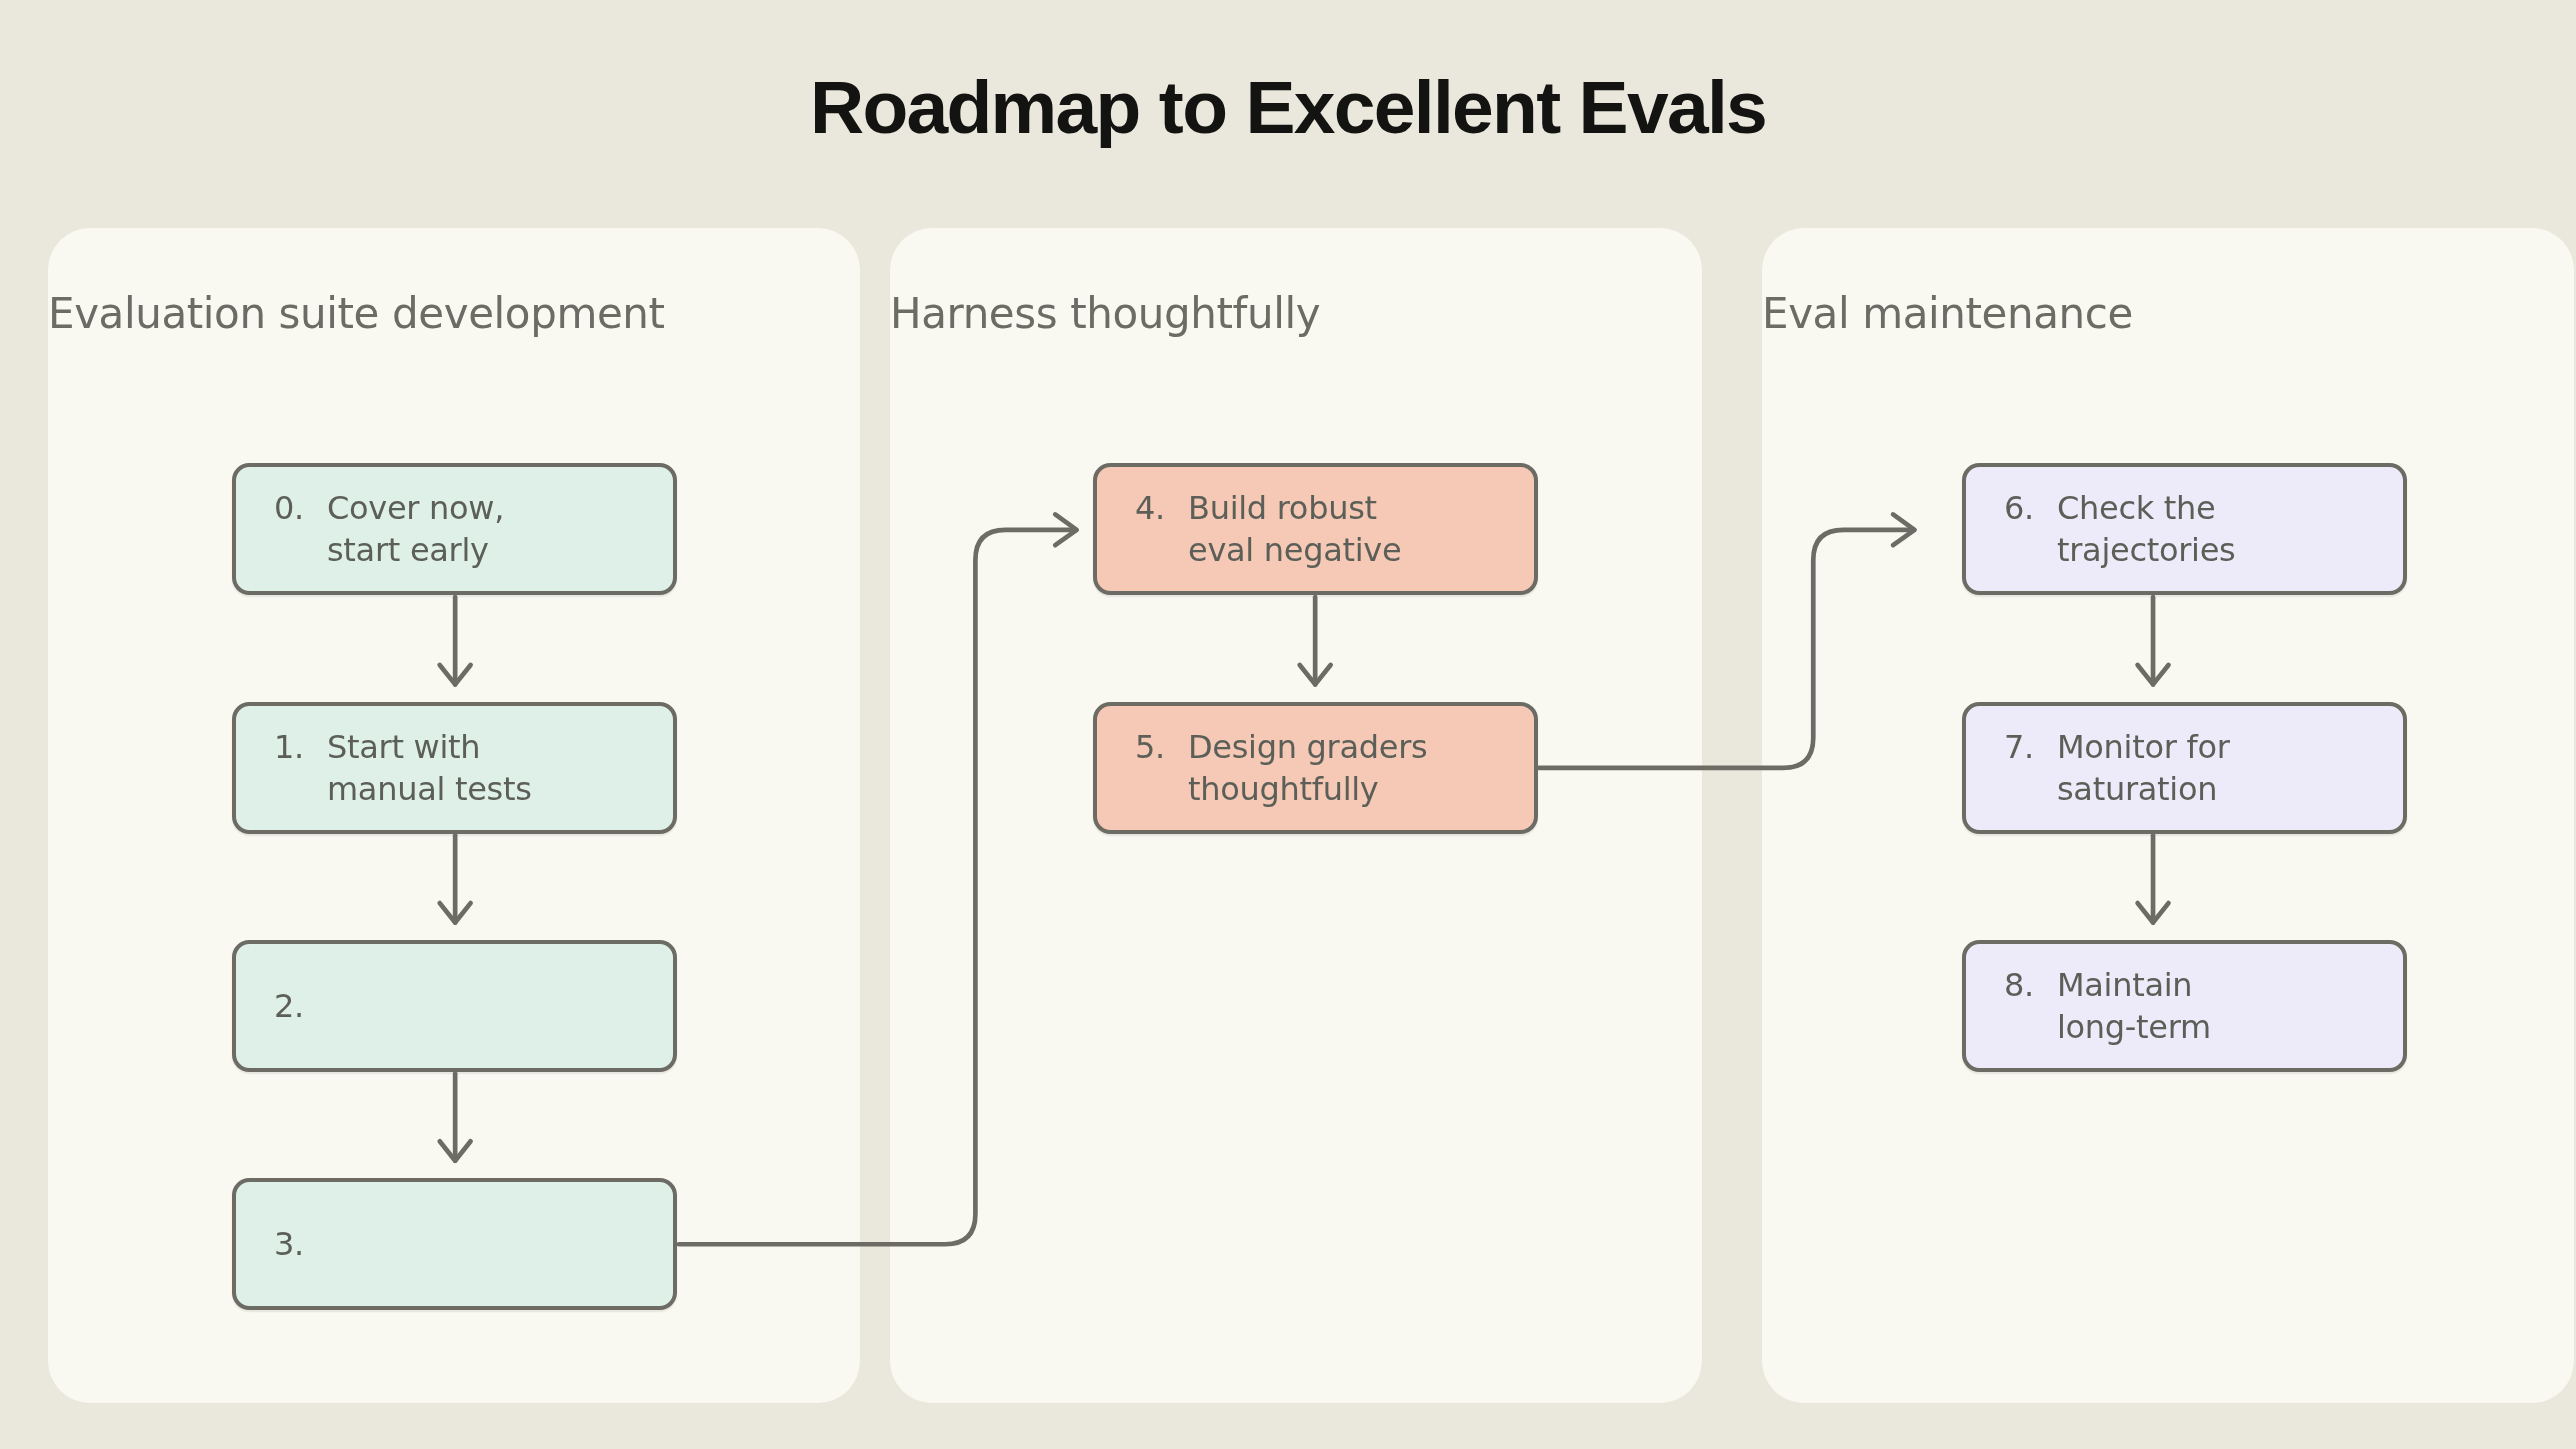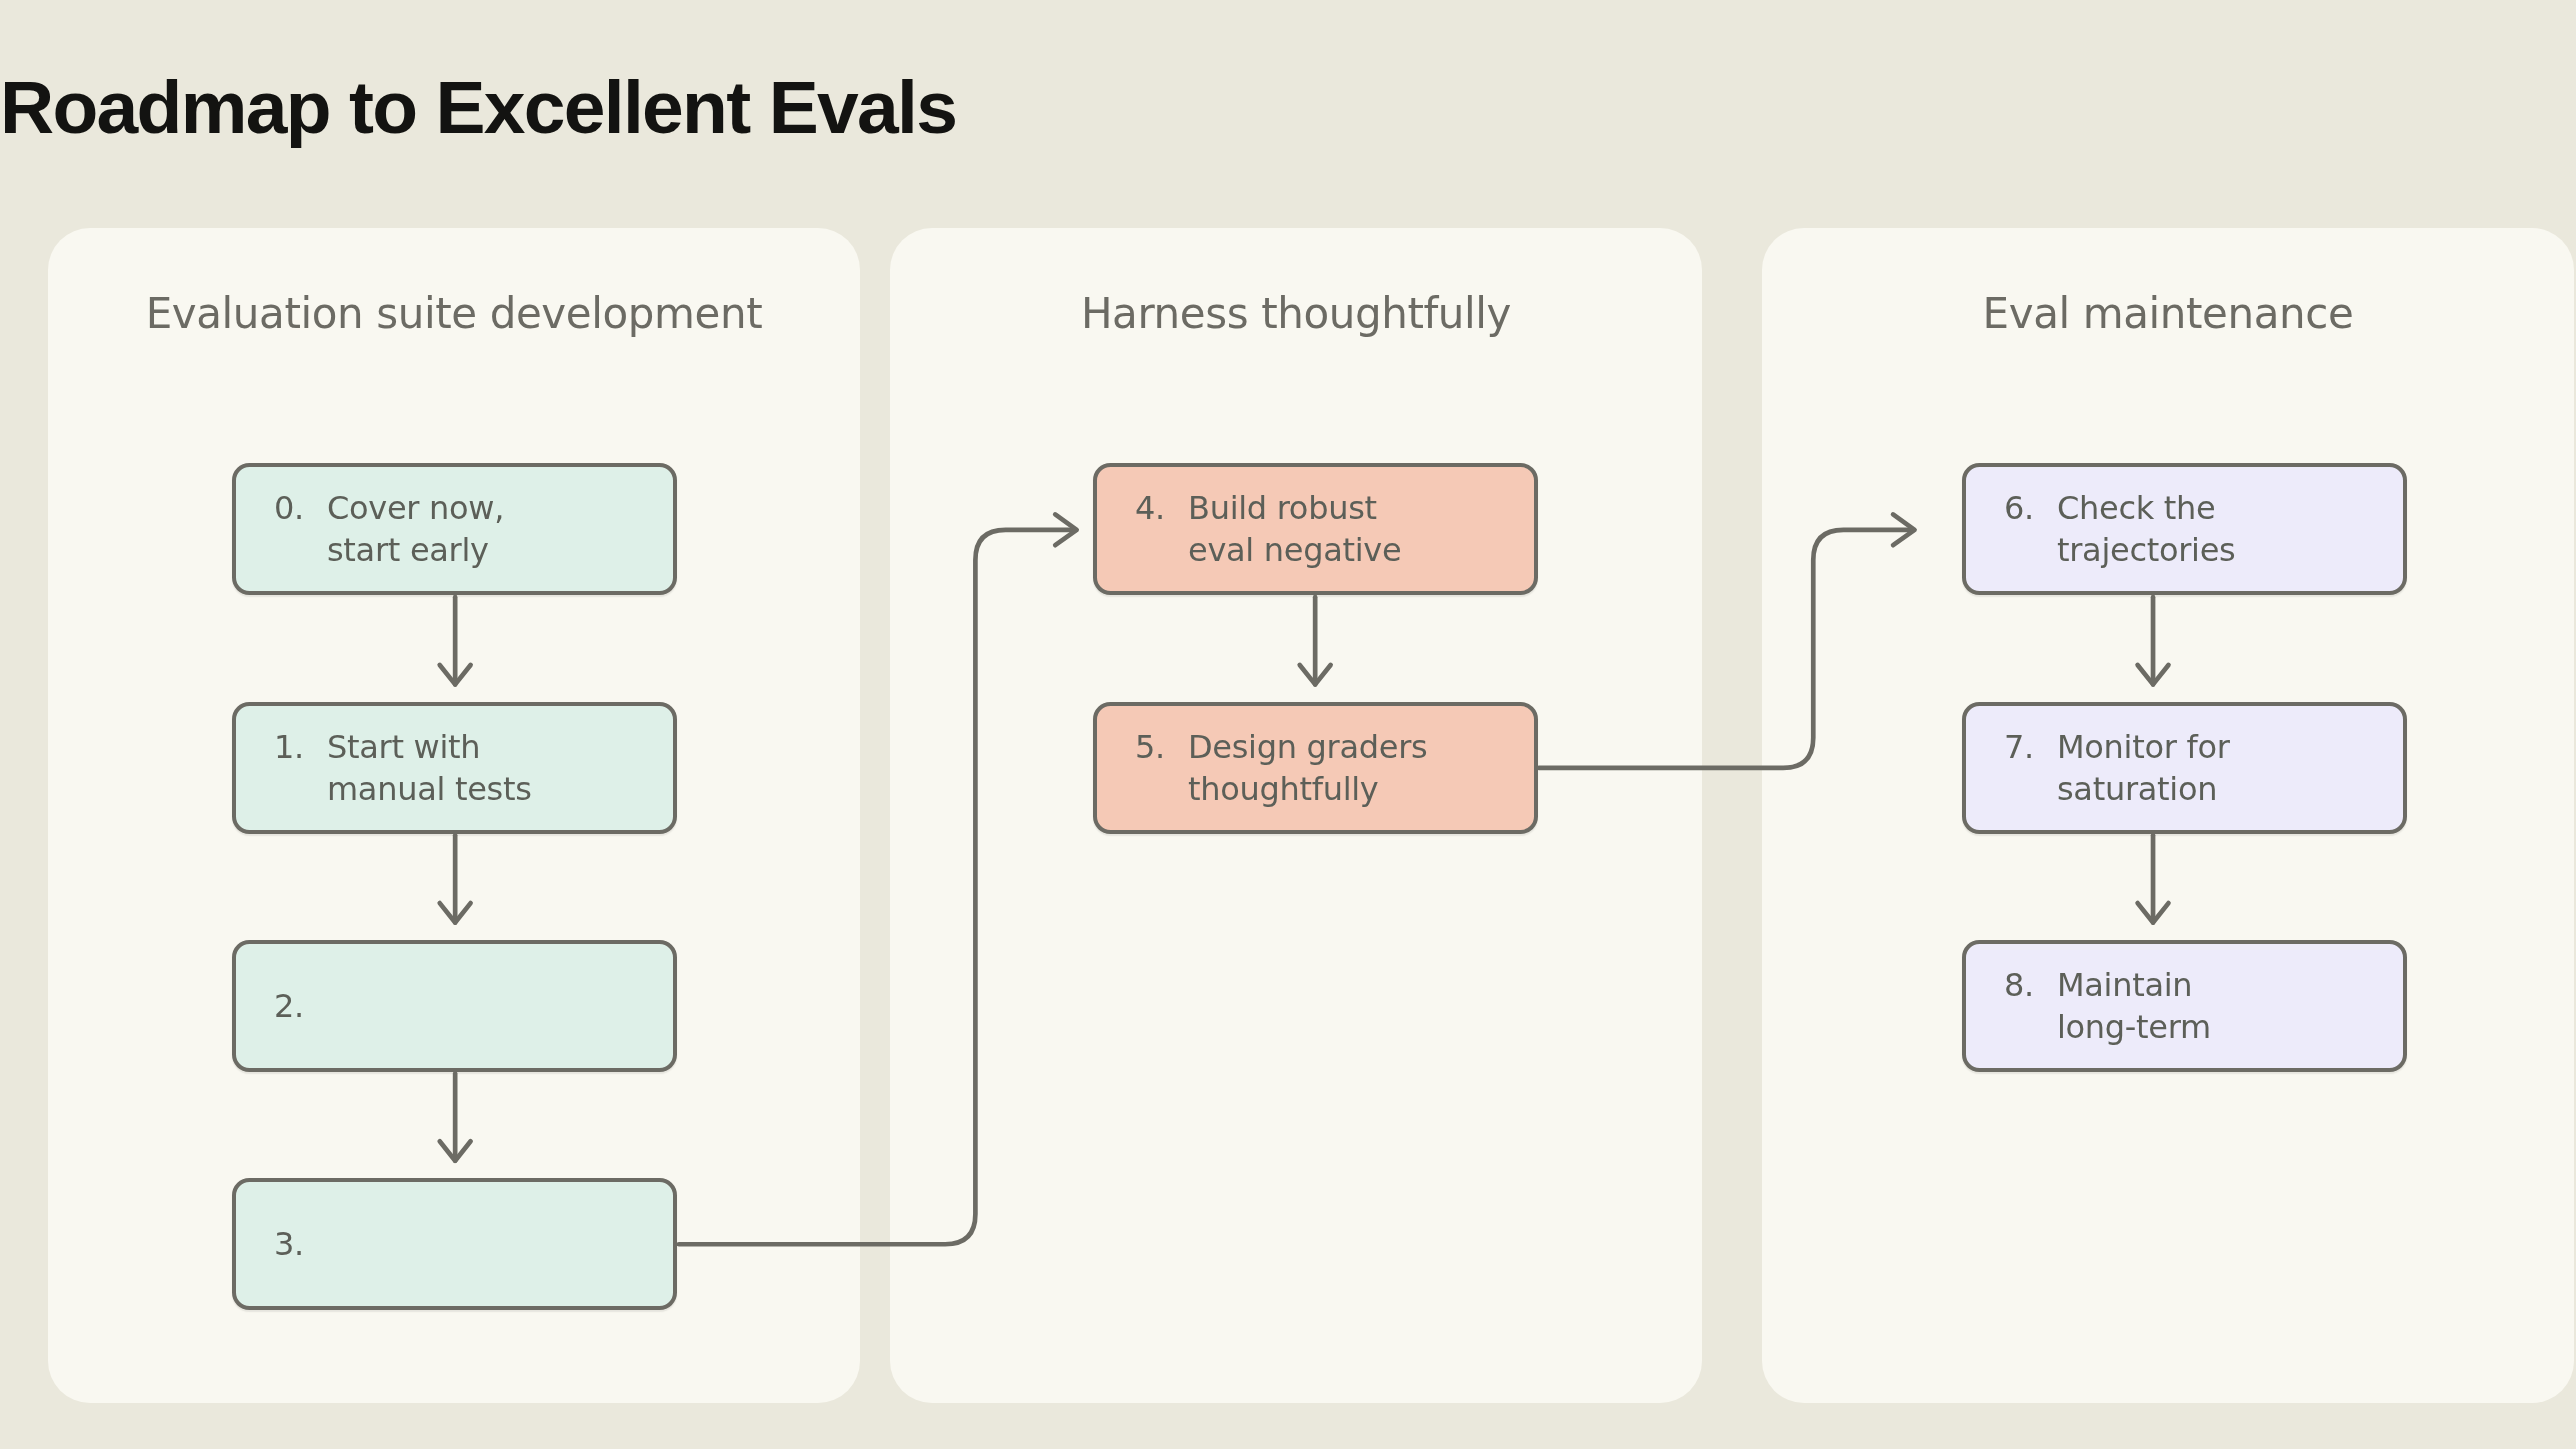--- a/index.html
+++ b/index.html
@@ -12,35 +12,35 @@
     margin:0; padding:0;
     width:2576px; height:1450px;
     overflow:hidden;
     background:var(--page-bg);
     font-family:"DejaVu Sans","Liberation Sans",sans-serif;
   }
   .stage{ position:relative; width:2576px; height:1450px; }
 
   .title{
     position:absolute; top:64px; left:0; width:2576px;
-    margin:0; 
+    margin:0; text-align:center;
     font-family:"Liberation Sans","DejaVu Sans",sans-serif;
     font-weight:700; font-size:75px; line-height:1.15;
     letter-spacing:-1.7px; color:var(--title-text);
   }
 
   .card{
     position:absolute;
     width:812px; height:1175px; top:228px;
     background:var(--card-bg);
     border-radius:42px;
   }
   .card-title{
     position:absolute; top:63px; left:0; width:100%;
-    margin:0; text-align:center;
+    margin:0; text-align:left;
     font-weight:400; font-size:42px; line-height:1.1;
     letter-spacing:-0.4px; color:var(--header-text);
   }
 
   .step-box{
     position:absolute;
     width:445px; height:132px;
     box-sizing:border-box;
     border:4.7px solid var(--line);
     border-radius:17.4px;

